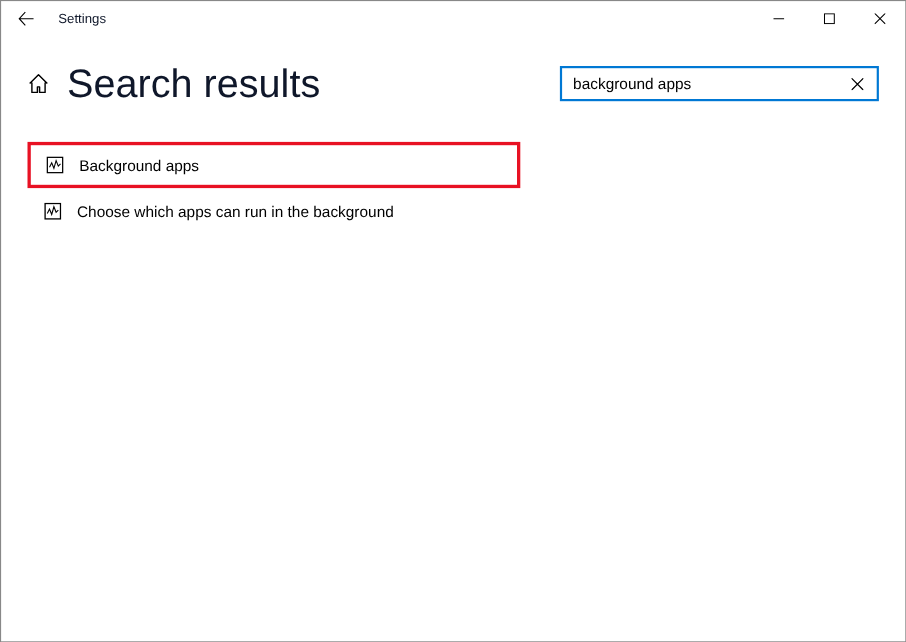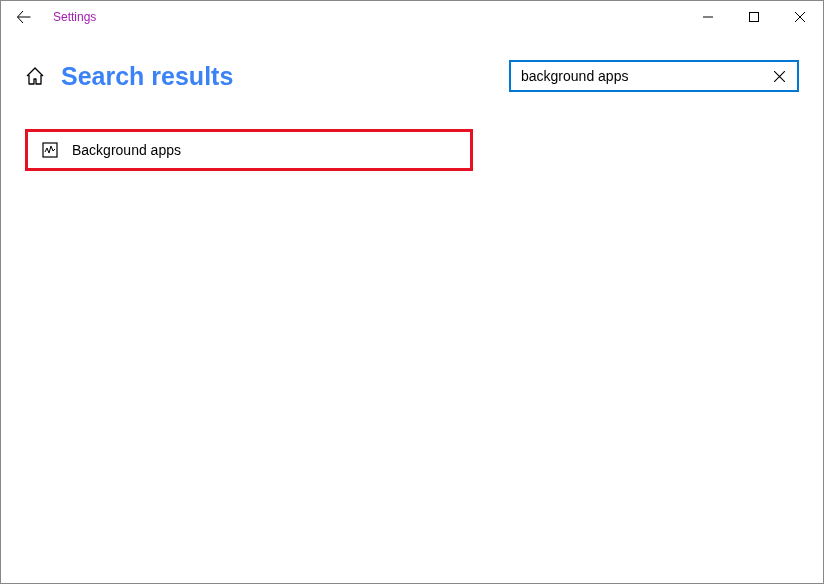--- a/index.html
+++ b/index.html
@@ -25,21 +25,21 @@
     .back-btn {
       width: 46px;
       height: 32px;
       display: flex;
       align-items: center;
       justify-content: center;
       cursor: pointer;
     }
     .app-title {
       font-size: 12px;
-      color: #a21caf;
+      color: #0f172a;
       margin-left: 6px;
     }
     .window-controls {
       position: absolute;
       right: 0;
       top: 0;
       display: flex;
     }
     .win-btn {
       width: 46px;
@@ -66,23 +66,23 @@
     }
     .home-icon {
       width: 20px;
       height: 20px;
       display: flex;
       align-items: center;
       justify-content: center;
       cursor: pointer;
     }
     .page-title {
-      font-size: 25px;
-      font-weight: 700;
-      color: #3b82f6;
+      font-size: 36px;
+      font-weight: 400;
+      color: #0f172a;
     }
     .search-box {
       width: 290px;
       height: 32px;
       border: 2px solid #0078d4;
       display: flex;
       align-items: center;
       padding: 0 8px 0 10px;
       background: #fff;
     }
@@ -186,14 +186,23 @@
   <div class="results">
     <div class="result-item highlighted">
       <div class="result-icon">
         <svg width="16" height="16" viewBox="0 0 16 16">
           <rect x="1" y="1" width="14" height="14" stroke="#000" stroke-width="1.2" fill="none"></rect>
           <path d="M3 10 L5 6 L7 11 L9 4 L11 9 L13 7" stroke="#000" stroke-width="1" fill="none"></path>
         </svg>
       </div>
       <div class="result-label">Background apps</div>
     </div>
+    <div class="result-item">
+      <div class="result-icon">
+        <svg width="16" height="16" viewBox="0 0 16 16">
+          <rect x="1" y="1" width="14" height="14" stroke="#000" stroke-width="1.2" fill="none"></rect>
+          <path d="M3 10 L5 6 L7 11 L9 4 L11 9 L13 7" stroke="#000" stroke-width="1" fill="none"></path>
+        </svg>
+      </div>
+      <div class="result-label">Choose which apps can run in the background</div>
+    </div>
   </div>
 </div>
 
 </body></html>

